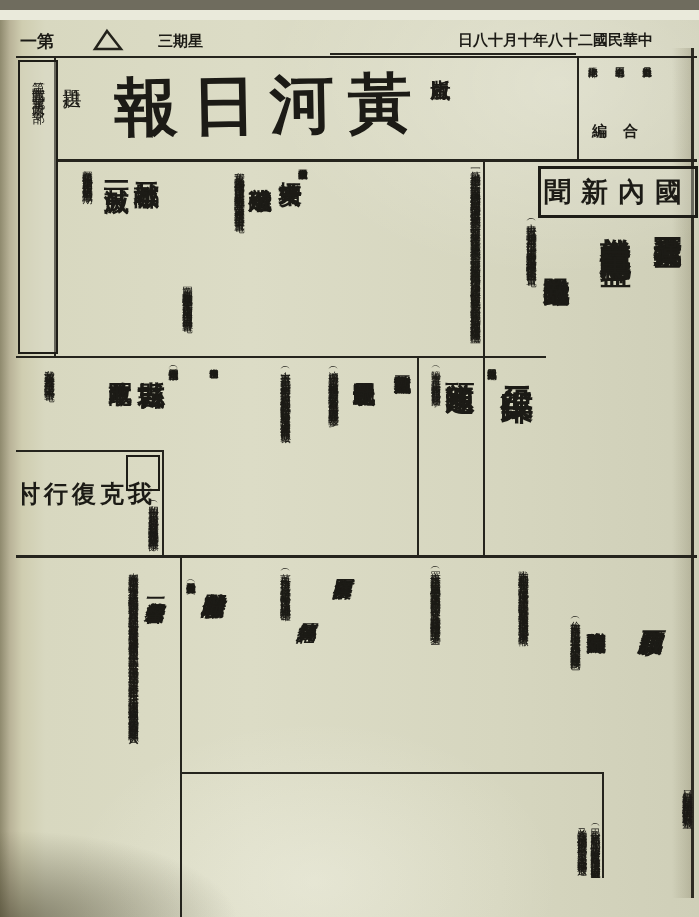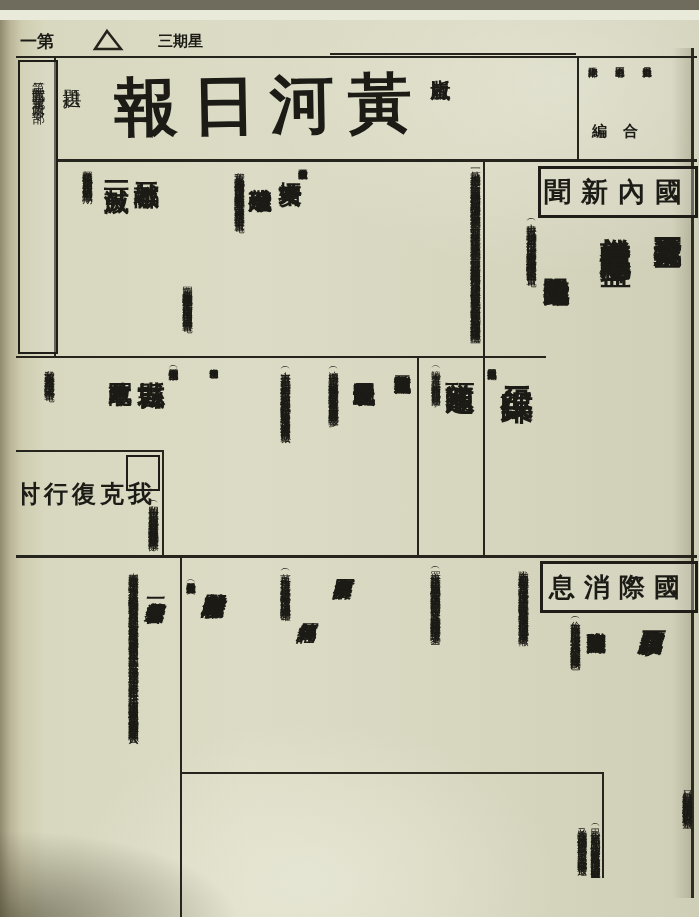--- a/index.html
+++ b/index.html
@@ -33,20 +33,21 @@
   <div class="topstrip"></div>
   <div class="edge-line" style="left:691px;top:38px;width:3px;height:850px;"></div>
   <div class="edge-shade" style="left:672px;top:38px;width:19px;height:850px;"></div>
   <div class="shadow-bl"></div>
 
   <div class="abs rtl" style="left:20px;top:20px;font-size:17px;font-weight:bold;">第一</div>
   <svg class="abs" style="left:92px;top:18px;" width="32" height="24">
     <polygon points="15,3 29,21 3,21" fill="none" stroke="#23221b" stroke-width="2.5"></polygon>
   </svg>
   <div class="abs rtl" style="left:158px;top:22px;font-size:15px;font-weight:bold;">星期三</div>
+  <div class="abs rtl" style="left:458px;top:21px;font-size:15px;font-weight:bold;">中華民國二十八年十月十八日</div>
   <div class="rule" style="left:330px;top:43px;width:246px;height:2px;"></div>
 
   <div class="rule" style="left:16px;top:46px;width:681px;height:2px;"></div>
   <div class="rule" style="left:54px;top:149px;width:643px;height:3px;"></div>
   <div class="rule" style="left:54px;top:46px;width:2px;height:301px;"></div>
   <div class="rule" style="left:577px;top:46px;width:2px;height:103px;"></div>
 
   <div class="abs v" style="left:60px;top:64px;height:74px;font-size:19px;">拱題</div>
   <div class="abs rtl" style="left:96px;top:52px;width:330px;font-size:64px;font-weight:900;letter-spacing:14px;transform:rotate(-1deg);">黃河日報</div>
   <div class="abs v" style="left:428px;top:54px;height:92px;font-size:20px;font-weight:bold;">岢嵐版</div>
@@ -102,23 +103,20 @@
   <div class="abs v bt" style="left:220px;top:352px;width:72px;height:190px;">（大寧十五日電）屯留廣村劉家坡一帶敵千餘名十一日晨經我趕到猛攻激戰三小時斃敵百餘趁勝追擊敵不支潰退遺棄槍支彈藥甚多分向蒲縣退竄</div>
   <div class="abs v" style="left:207px;top:352px;height:132px;font-size:9px;">敵傷亡極為慘重仍圍攻中</div>
   <div class="abs v" style="left:166px;top:352px;height:190px;font-size:10px;">（吉縣十四日電）敵軍傷亡慘重</div>
   <div class="abs v hl" style="left:136px;top:350px;height:94px;font-size:27px;">吉縣城</div>
   <div class="abs v hl" style="left:108px;top:354px;height:112px;font-size:23px;">敵軍敗北</div>
 
   <div class="abs" style="left:126px;top:445px;width:30px;height:32px;border:2px solid #1e1d17;"></div>
   <div class="abs rtl hl" style="left:22px;top:471px;width:134px;font-size:24px;letter-spacing:4px;">我克復行村</div>
   <div class="abs v bt" style="left:20px;top:486px;width:140px;height:56px;">（和門十六日電）六日晨我軍向盤踞行村之敵進攻敵據城頑抗我燬其火藥庫斃敵五十餘</div>
 
-  <div class="boxed" style="left:540px;top:551px;width:152px;height:46px;">
-    <div class="rtl" style="font-size:26px;font-weight:900;letter-spacing:9px;">國際消息</div>
-  </div>
 
   <div class="abs v cal" style="left:634px;top:602px;height:168px;font-size:24px;">西線戰事仍沉寂</div>
   <div class="abs v hl" style="left:586px;top:608px;height:162px;font-size:19px;">傳蘇聯威迫立陶宛</div>
   <div class="abs v bt" style="left:532px;top:602px;width:50px;height:152px;">（倫敦十五日路透電）某國人民撤退者近二百萬人德軍西線業經大體沉寂僅有巡邏隊接觸而已</div>
 
   <div class="abs v bt" style="left:444px;top:552px;width:86px;height:204px;">大戰之教訓利用新戰術在謠言布置下機械化部隊正面進攻法築堡壘式防線上次歐戰方法攻擊要點雖儘量避免正面進攻避開築城地帶亦未盡棄前車之覆轍</div>
   <div class="abs v bt" style="left:366px;top:552px;width:76px;height:204px;">（羅京十六日路透電）英蘇協商羅馬尼亞覺悟安全互惠保障但須羅馬尼亞在巴爾幹永保中立土耳其已允許將達達尼爾海峽封鎖蘇聯保證土邊境之安全</div>
 
   <div class="abs v cal" style="left:330px;top:554px;height:152px;font-size:19px;">蘇軍集中阿富漢</div>
   <div class="abs v cal" style="left:294px;top:598px;height:98px;font-size:19px;">純屬謠傳</div>

